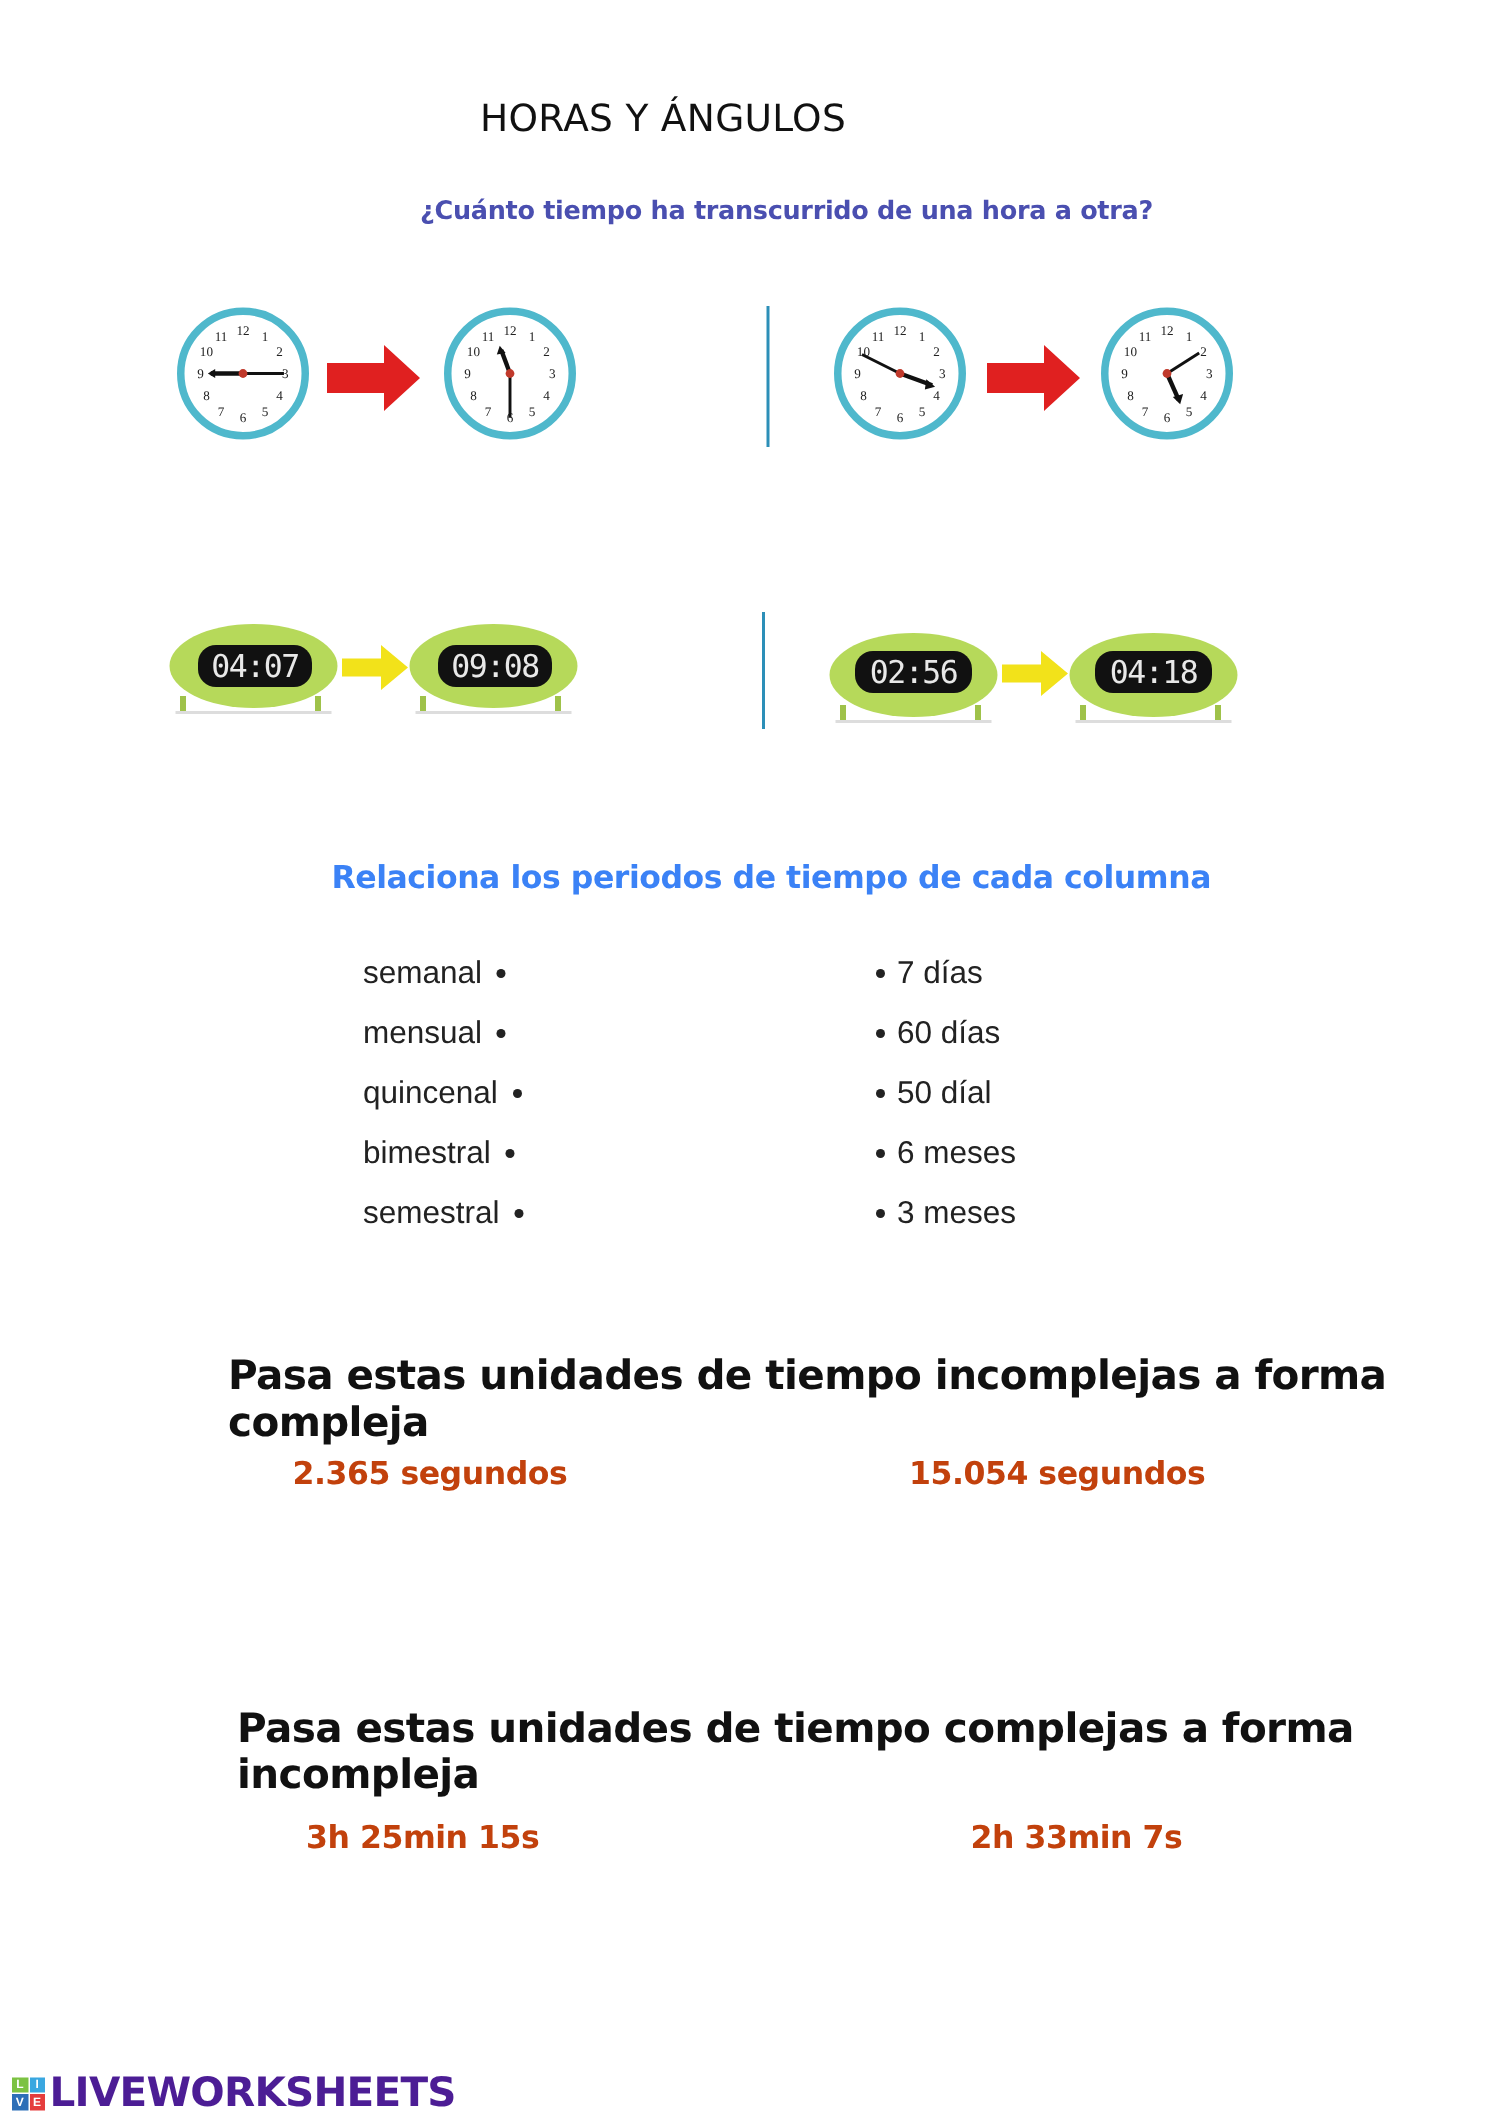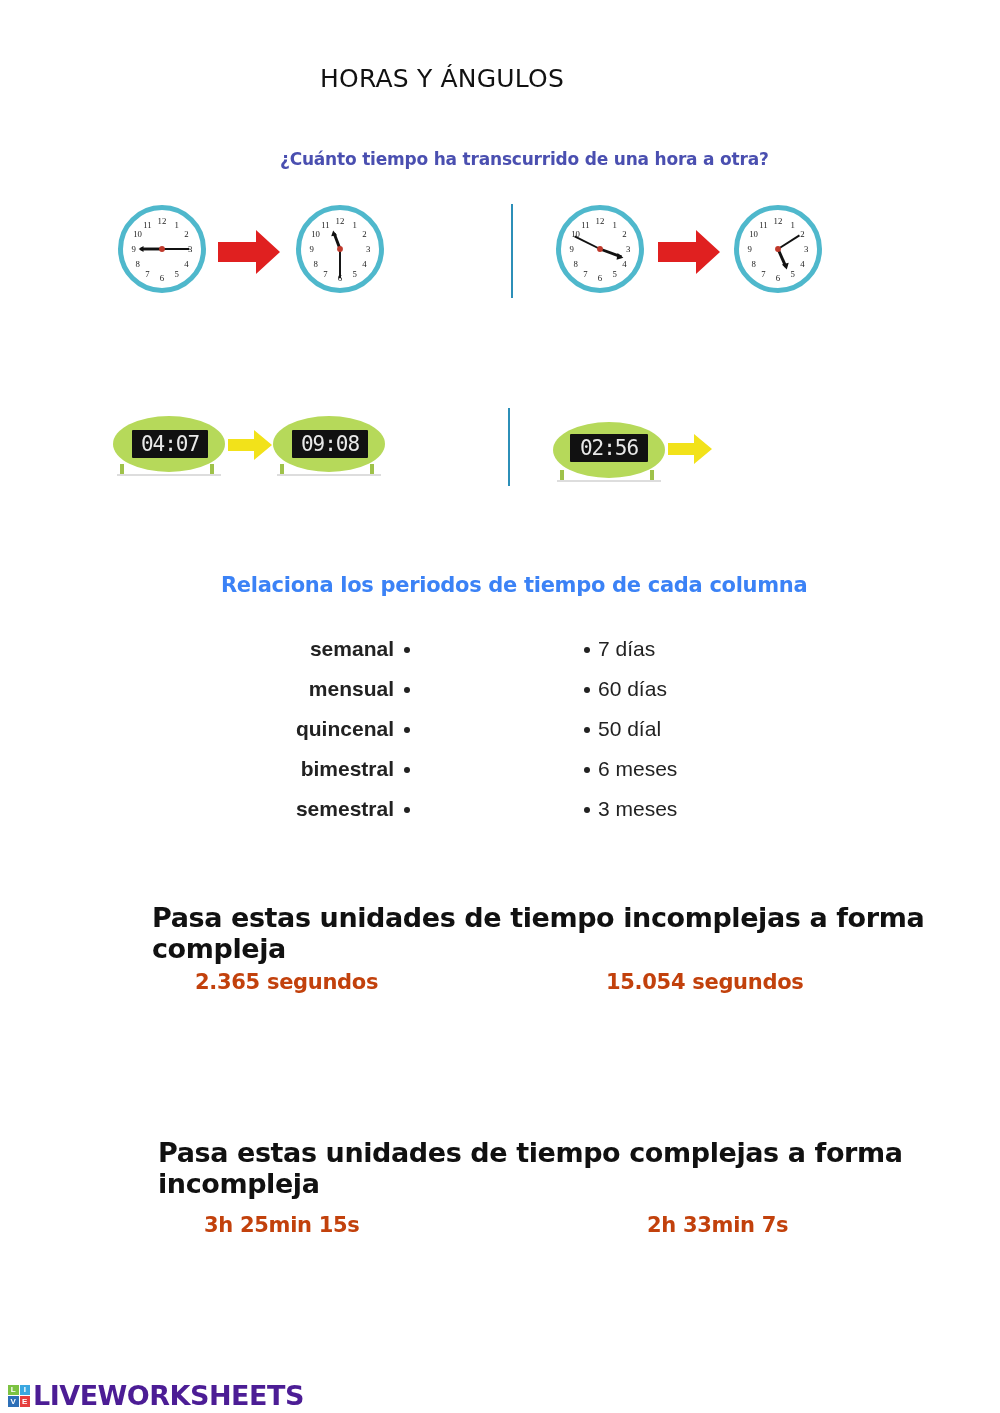--- a/index.html
+++ b/index.html
@@ -1,29 +1,29 @@
 <!DOCTYPE html>
 <html><head>
 <meta charset="utf-8">
 <style>
   html, body { margin:0; padding:0; background:#ffffff; }
   body { width:1000px; height:1413px; position:relative; overflow:hidden; font-family:"Liberation Sans", sans-serif; }
   .abs { position:absolute; }
   .title { left:320px; top:64px; font-size:25px; color:#111; font-family:"DejaVu Sans", sans-serif; font-weight:normal; letter-spacing:0.2px; }
-  .subtitle { left:280px; top:149px; font-size:17px; font-weight:bold; color:#4a4fb0; font-family:"DejaVu Sans", sans-serif; letter-spacing:-0.2px;}
+  .subtitle { left:280px; top:131px; font-size:17px; font-weight:bold; color:#4a4fb0; font-family:"DejaVu Sans", sans-serif; letter-spacing:-0.2px;}
   .vline { width:2px; background:#2c8fb8; }
   .clock { width:88px; height:88px; border-radius:50%; border:5px solid #4fb8cc; background:#fff; box-sizing:border-box; }
   .clock svg { width:100%; height:100%; display:block; }
   .red-arrow { width:62px; height:44px; }
   .alarm-wrap { width:114px; height:66px; }
-  .lcd { background:#111; color:#e8e8e8; font-family:"DejaVu Sans Mono", monospace; font-size:21px; text-align:center; border-radius:1px; letter-spacing:-1px; }
+  .lcd { background:#111; color:#e8e8e8; font-family:"DejaVu Sans Mono", monospace; font-size:21px; text-align:center; border-radius:12px; letter-spacing:-1px; }
   .h2 { font-size:21px; font-weight:bold; color:#3b82f6; font-family:"DejaVu Sans", sans-serif; letter-spacing:-0.3px; }
   .h3 { font-size:27px; font-weight:bold; color:#111; font-family:"DejaVu Sans", sans-serif; letter-spacing:-0.4px; }
   .blue-val { font-size:21px; font-weight:bold; color:#c2410c; font-family:"DejaVu Sans", sans-serif; letter-spacing:-0.3px;}
-  .left-col { left:260px; top:636px; width:150px; text-align:right;font-weight:bold; }
+  .left-col { left:242px; top:636px; width:150px; text-align:left; }
   .right-col { left:584px; top:636px; width:200px; }
   .match-row { height:40px; line-height:26px; font-size:21px; color:#222; font-family:"Liberation Sans", sans-serif; }
   .dot { display:inline-block; width:6px; height:6px; background:#222; border-radius:50%; vertical-align:middle; cursor:pointer; }
   .left-col .dot { margin-left:10px; }
   .right-col .dot { margin-right:8px; }
   .brand { left:8px; top:1380px; display:flex; align-items:center; }
   .brand-logo { width:22px; height:22px; display:grid; grid-template-columns:1fr 1fr; grid-template-rows:1fr 1fr; gap:1px; margin-right:3px; }
   .brand-logo span { font-size:8px; font-weight:bold; color:#fff; display:flex; align-items:center; justify-content:center; font-family:"Liberation Sans", sans-serif; }
   .brand-text { font-size:27px; font-weight:bold; color:#4c1d95; font-family:"DejaVu Sans", sans-serif; letter-spacing:-0.5px; }
 </style>
@@ -175,20 +175,29 @@
         <rect x="98" y="52" width="4" height="10" fill="#9fc24a"></rect>
       <rect x="5" y="62" width="104" height="2" fill="#ddd"></rect>
     </svg>
     <div class="abs lcd" style="left:18px; top:16px; width:78px; height:28px; line-height:28px;">02:56</div>
   </div>
   <div class="abs" style="left:116px; top:16px;">
     <svg width="44" height="30" viewBox="0 0 44 30">
         <polygon points="0,9 26,9 26,0 44,15 26,30 26,21 0,21" fill="#f2e21a"></polygon>
       </svg>
   </div>
+  <div class="abs alarm-wrap" style="left:160px; top:0;">
+    <svg class="abs" style="left:0;top:0" width="114" height="66" viewBox="0 0 114 66">
+      <ellipse cx="57" cy="32" rx="56" ry="28" fill="#b6d95a"></ellipse>
+      <rect x="8" y="52" width="4" height="10" fill="#9fc24a"></rect>
+        <rect x="98" y="52" width="4" height="10" fill="#9fc24a"></rect>
+      <rect x="5" y="62" width="104" height="2" fill="#ddd"></rect>
+    </svg>
+    <div class="abs lcd" style="left:18px; top:16px; width:78px; height:28px; line-height:28px;">04:18</div>
+  </div>
 </div>
 
 <div class="abs h2" style="left:221px; top:573px;">Relaciona los periodos de tiempo de cada columna</div>
 
 <div class="abs left-col">
   <div class="match-row"><span>semanal</span><span class="dot"></span></div>
   <div class="match-row"><span>mensual</span><span class="dot"></span></div>
   <div class="match-row"><span>quincenal</span><span class="dot"></span></div>
   <div class="match-row"><span>bimestral</span><span class="dot"></span></div>
   <div class="match-row"><span>semestral</span><span class="dot"></span></div>

